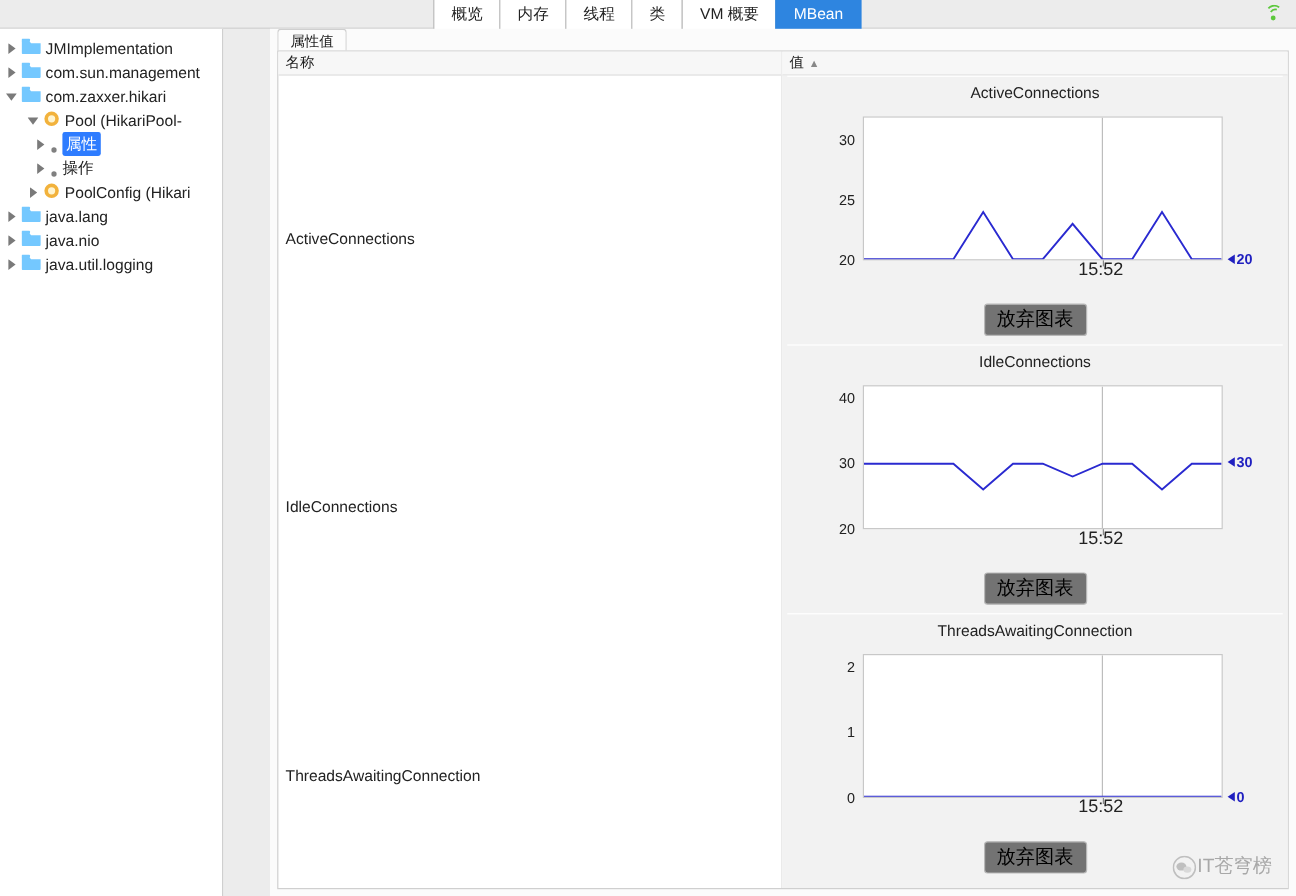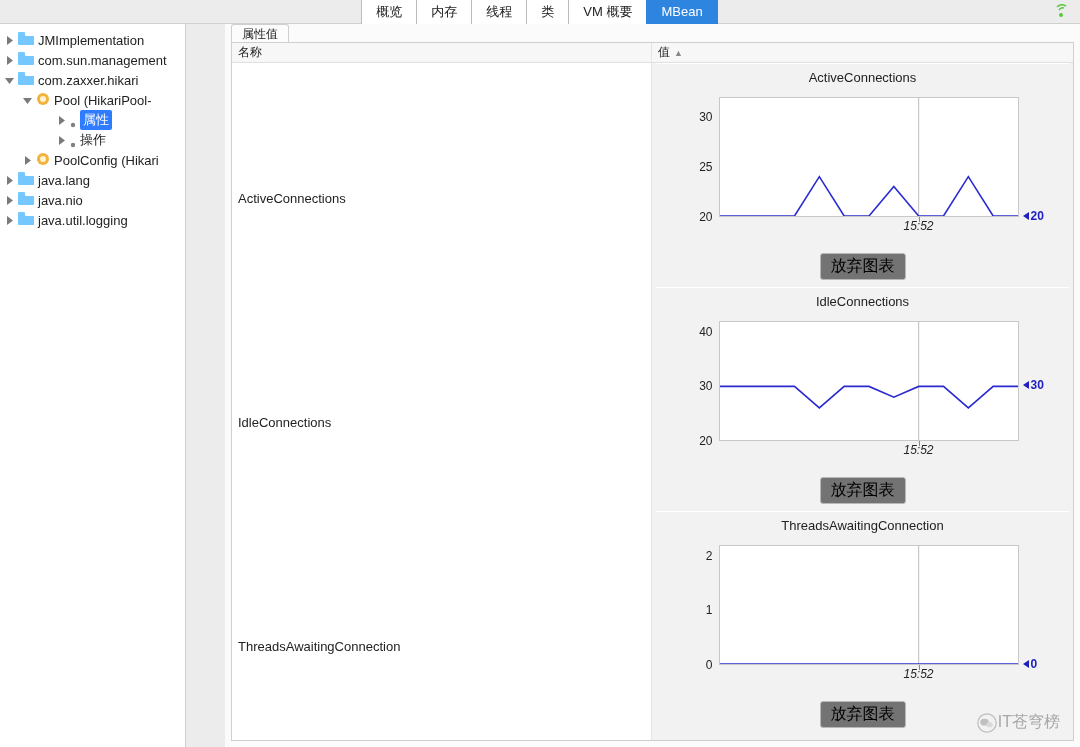--- a/index.html
+++ b/index.html
@@ -42,21 +42,21 @@
   }
   .disc{display:inline-flex;width:10px;justify-content:center;}
   .disc svg{width:9px;height:9px;}
   .folder-icon svg{width:16px;height:13px;}
   .bean-icon svg{width:14px;height:14px;}
   .dot-icon{width:6px;height:6px;}
   .tree-row .label{font-size:13px;}
   .sel{background:#2e7cff;color:#fff;padding:1px 3px;border-radius:2px;}
   .ind1{padding-left:4px;}
   .ind2{padding-left:22px;align-items:center;}
-  .ind3{padding-left:56px;}
+  .ind3{padding-left:28px;}
 
   
   .content{
     flex:1; background:#fbfbfb; position:relative;
   }
   .panel-title-tab{
     position:absolute; top:0; left:6px;
     border:1px solid #cfcfcf; background:#fcfcfc; border-bottom:none;
     padding:1px 10px 2px; font-size:12px;
     border-radius:3px 3px 0 0;
@@ -97,21 +97,21 @@
   }
   .chart-area{
     position:relative; margin:0 auto; width:380px; height:160px;
   }
   .plot{
     position:absolute; left:46px; top:10px; width:300px; height:120px;
     background:#fff; border:1px solid #c8c8c8;
   }
   .plot svg{width:100%;height:100%;display:block;}
   .ytick{position:absolute; left:0; width:40px; text-align:right; font-size:12px;}
-  .xtick{position:absolute; bottom:0; font-size:12px; text-align:center;font-style:italic;}
+  .xtick{position:absolute; bottom:0; font-size:15px; }
   .marker{
     position:absolute; top:62px; right:-36px; font-size:12px; color:#2020c0; font-weight:600;
     display:flex; align-items:center; gap:2px;
   }
   .marker .tri{width:0;height:0;border-top:4px solid transparent;border-bottom:4px solid transparent;border-right:6px solid #2020c0;}
   .discard-btn{
     display:block; margin:6px auto 0;
     padding:2px 10px; font-size:16px; background:#737373;
     border:1px solid #b8b8b8; border-radius:3px;
   }

